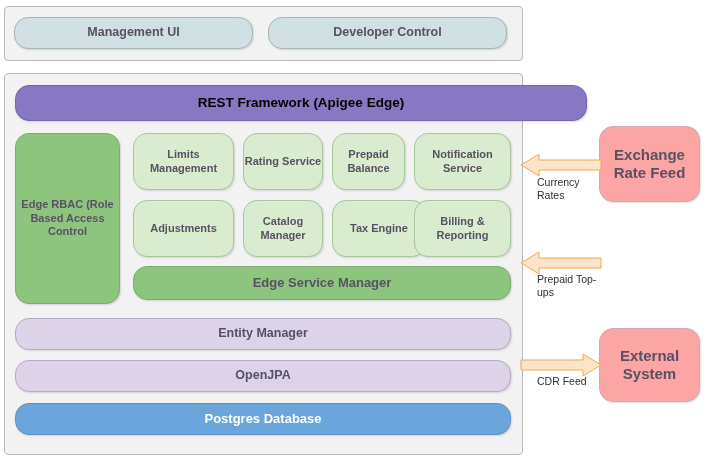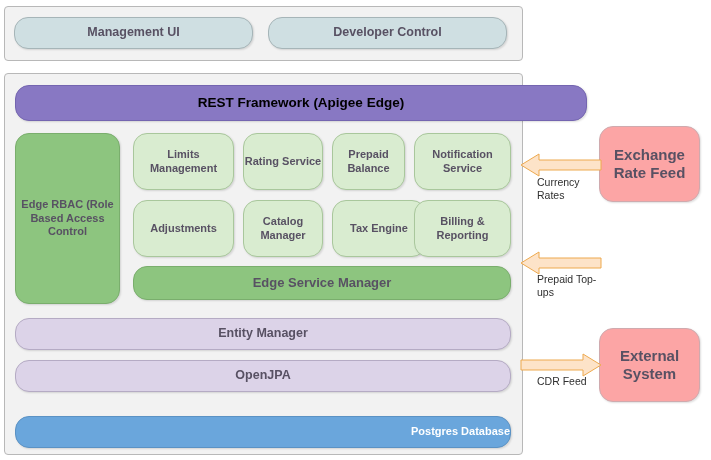--- a/index.html
+++ b/index.html
@@ -111,26 +111,25 @@
   .persist {
     background: #dcd3e8;
     border-color: #b5abc4;
     font-size: 12.5px;
     left: 15px; width: 496px; height: 32px;
   }
   #node-entity-manager { top: 318px; }
   #node-openjpa        { top: 360px; }
 
   #node-postgres-database {
-    left: 15px; top: 416px; width: 496px; height: 32px;
+    left: 15px; top: 403px; width: 496px; height: 32px;
     background: #6aa6dc;
     border-color: #5b92c4;
     color: #ffffff;
-    font-size: 11px;
-    justify-content: flex-end;
+    font-size: 13px;
   }
 
   
   .external {
     background: #fca5a5;
     border-color: #cfaaae;
     font-size: 15px;
     left: 599px;
     width: 101px;
   }

